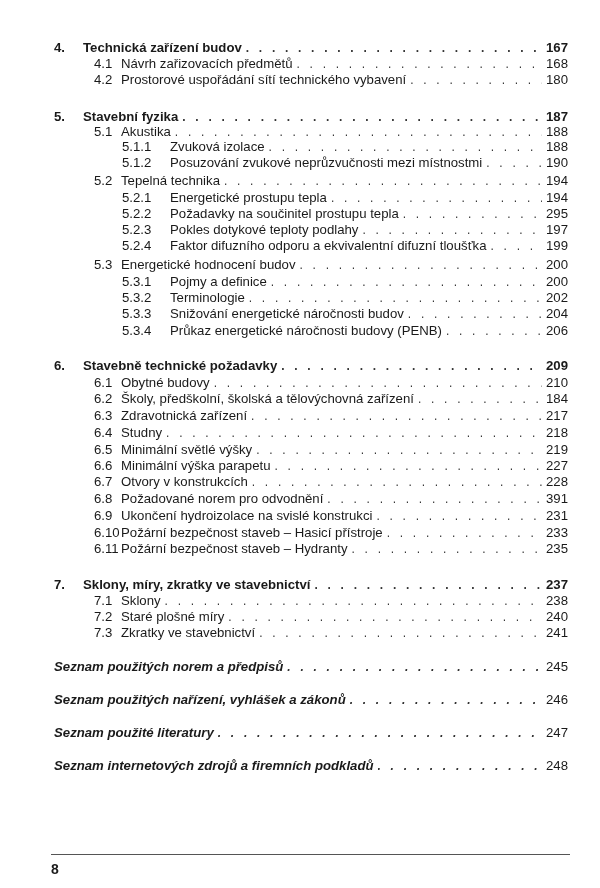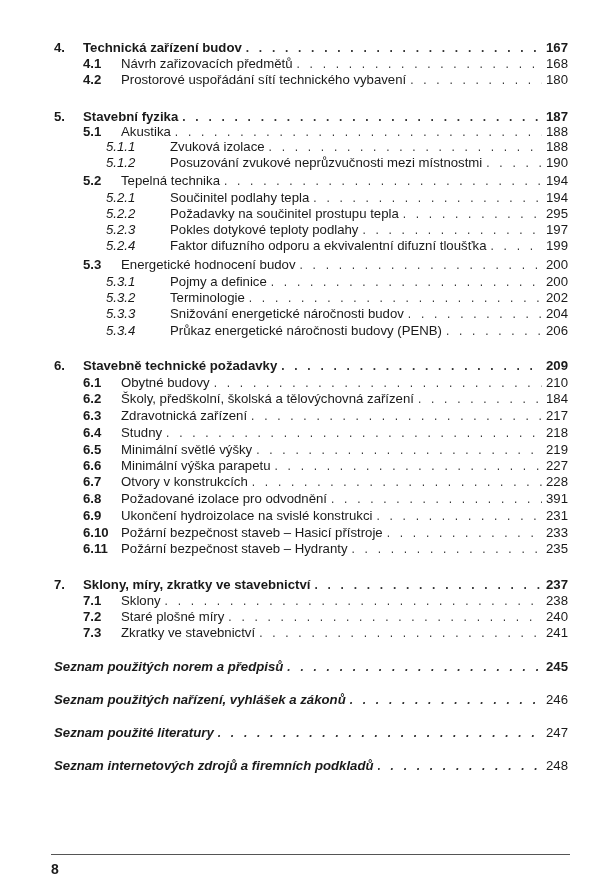--- a/index.html
+++ b/index.html
@@ -18,23 +18,23 @@
   }
   .title { flex: 0 0 auto; padding-right: 4px; background: #fff; }
   .leader {
     flex: 1 1 auto; overflow: hidden; color: #333;
     letter-spacing: 3.2px; font-size: 12px;
   }
   .page { position: absolute; top: 0; right: 32px; text-align: center; }
   .bold { font-weight: bold; }
   .lvl1 .num { left: 54px; }
   .lvl1 .title-wrap { left: 83px; }
-  .lvl2 .num { left: 83px; font-weight: bold; }
+  .lvl2 .num { left: 94px; }
   .lvl2 .title-wrap { left: 121px; }
-  .lvl3 .num { left: 106px; font-style: italic; }
+  .lvl3 .num { left: 122px; }
   .lvl3 .title-wrap { left: 170px; }
   .app .title-wrap { left: 54px; font-style: italic; }
   .footer-rule {
     position: absolute; left: 51px; top: 854px; width: 519px; height: 1px; background: #555;
   }
   .page-number {
     position: absolute; left: 51px; top: 861px; font-size: 14px; font-weight: bold;
   }
 </style>
 </head>
@@ -101,21 +101,21 @@
   <span class="num">5.2</span>
   <div class="title-wrap">
       <span class="title">Tepelná technika</span>
       <span class="leader">. . . . . . . . . . . . . . . . . . . . . . . . . . . . . . . . . . . . . . . . . . . . . . . . . . . . . . . . . . . . . . . . . . . . . . . .</span>
     </div>
   <span class="page">194</span>
 </div>
 <div class="row lvl3" style="top:190px">
   <span class="num">5.2.1</span>
   <div class="title-wrap">
-      <span class="title">Součinitel podlahy tepla</span>
+      <span class="title">Energetické prostupu tepla</span>
       <span class="leader">. . . . . . . . . . . . . . . . . . . . . . . . . . . . . . . . . . . . . . . . . . . . . . . . . . . . . . . . . . . . . . . . . . . . . . . .</span>
     </div>
   <span class="page">194</span>
 </div>
 <div class="row lvl3" style="top:206px">
   <span class="num">5.2.2</span>
   <div class="title-wrap">
       <span class="title">Požadavky na součinitel prostupu tepla</span>
       <span class="leader">. . . . . . . . . . . . . . . . . . . . . . . . . . . . . . . . . . . . . . . . . . . . . . . . . . . . . . . . . . . . . . . . . . . . . . . .</span>
     </div>
@@ -238,21 +238,21 @@
   <span class="num">6.7</span>
   <div class="title-wrap">
       <span class="title">Otvory v konstrukcích</span>
       <span class="leader">. . . . . . . . . . . . . . . . . . . . . . . . . . . . . . . . . . . . . . . . . . . . . . . . . . . . . . . . . . . . . . . . . . . . . . . .</span>
     </div>
   <span class="page">228</span>
 </div>
 <div class="row lvl2" style="top:491px">
   <span class="num">6.8</span>
   <div class="title-wrap">
-      <span class="title">Požadované izolace pro odvodnění</span>
+      <span class="title">Požadované norem pro odvodnění</span>
       <span class="leader">. . . . . . . . . . . . . . . . . . . . . . . . . . . . . . . . . . . . . . . . . . . . . . . . . . . . . . . . . . . . . . . . . . . . . . . .</span>
     </div>
   <span class="page">391</span>
 </div>
 <div class="row lvl2" style="top:508px">
   <span class="num">6.9</span>
   <div class="title-wrap">
       <span class="title">Ukončení hydroizolace na svislé konstrukci</span>
       <span class="leader">. . . . . . . . . . . . . . . . . . . . . . . . . . . . . . . . . . . . . . . . . . . . . . . . . . . . . . . . . . . . . . . . . . . . . . . .</span>
     </div>
@@ -306,21 +306,21 @@
       <span class="leader">. . . . . . . . . . . . . . . . . . . . . . . . . . . . . . . . . . . . . . . . . . . . . . . . . . . . . . . . . . . . . . . . . . . . . . . .</span>
     </div>
   <span class="page">241</span>
 </div>
 
 <div class="row app bold" style="top:659px">
   <div class="title-wrap">
       <span class="title">Seznam použitých norem a předpisů</span>
       <span class="leader">. . . . . . . . . . . . . . . . . . . . . . . . . . . . . . . . . . . . . . . . . . . . . . . . . . . . . . . . . . . . . . . . . . . . . . . .</span>
     </div>
-  <span class="page" style="font-weight:bold">245</span>
+  <span class="page" style="font-weight:normal">245</span>
 </div>
 <div class="row app bold" style="top:692px">
   <div class="title-wrap">
       <span class="title">Seznam použitých nařízení, vyhlášek a zákonů</span>
       <span class="leader">. . . . . . . . . . . . . . . . . . . . . . . . . . . . . . . . . . . . . . . . . . . . . . . . . . . . . . . . . . . . . . . . . . . . . . . .</span>
     </div>
   <span class="page" style="font-weight:normal">246</span>
 </div>
 <div class="row app bold" style="top:725px">
   <div class="title-wrap">

